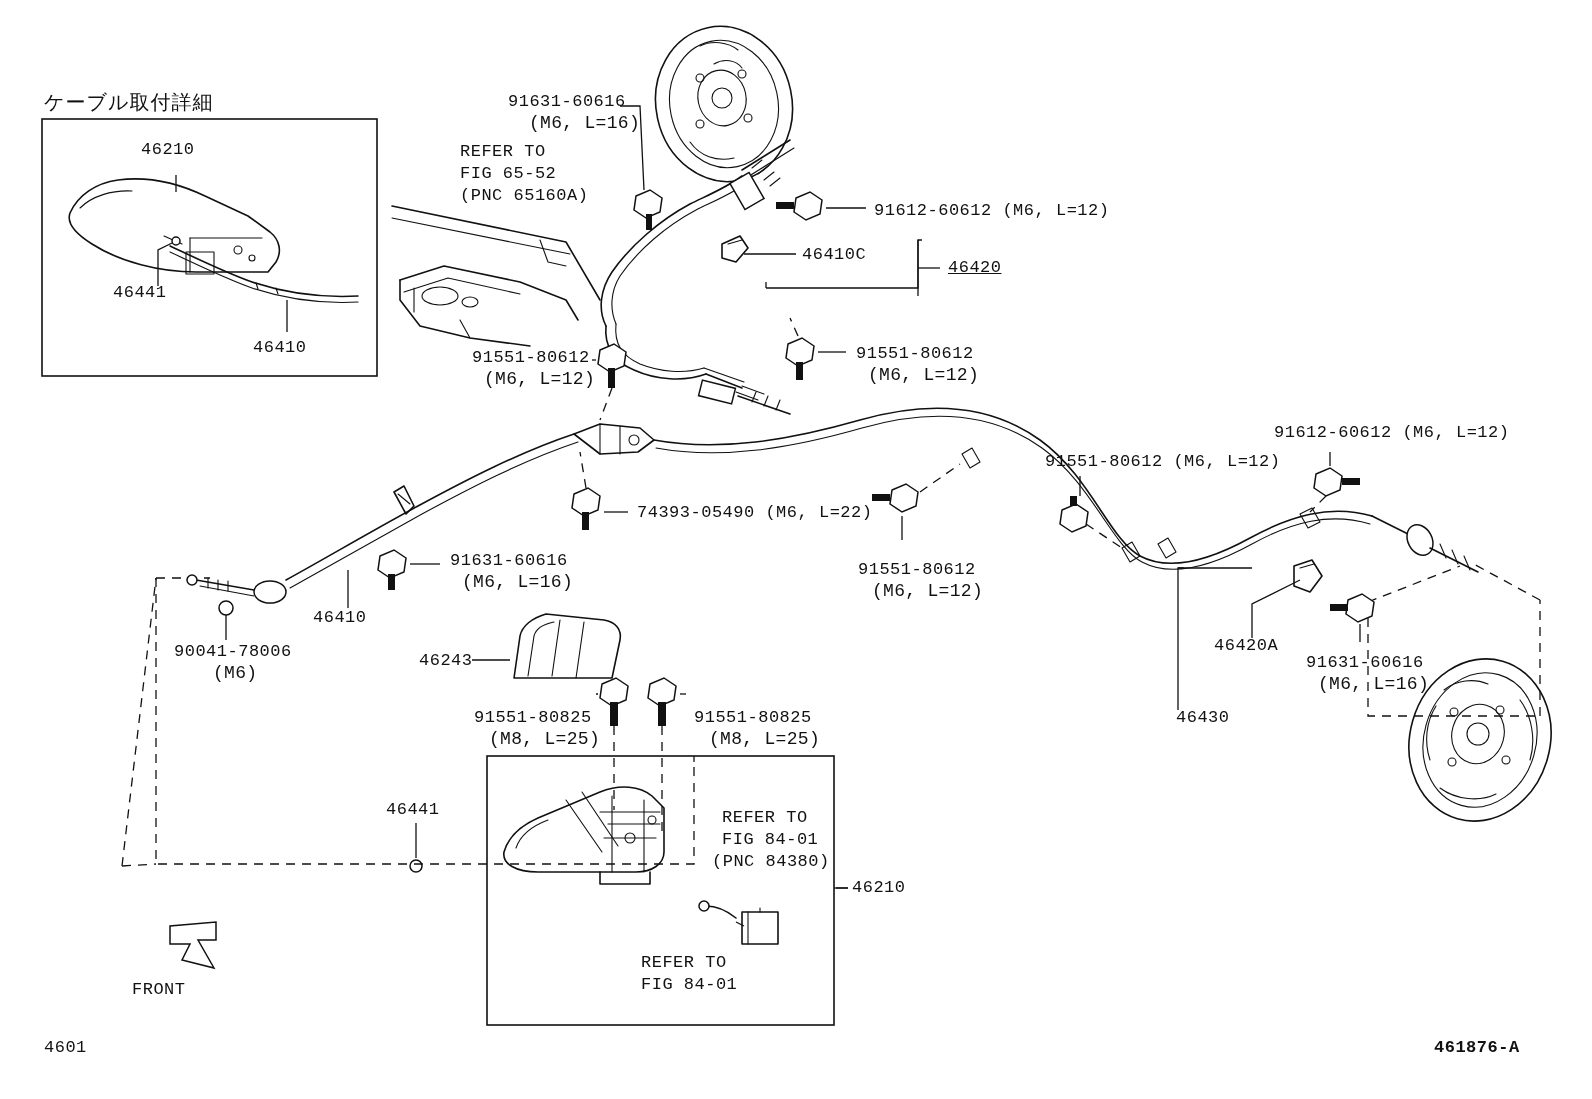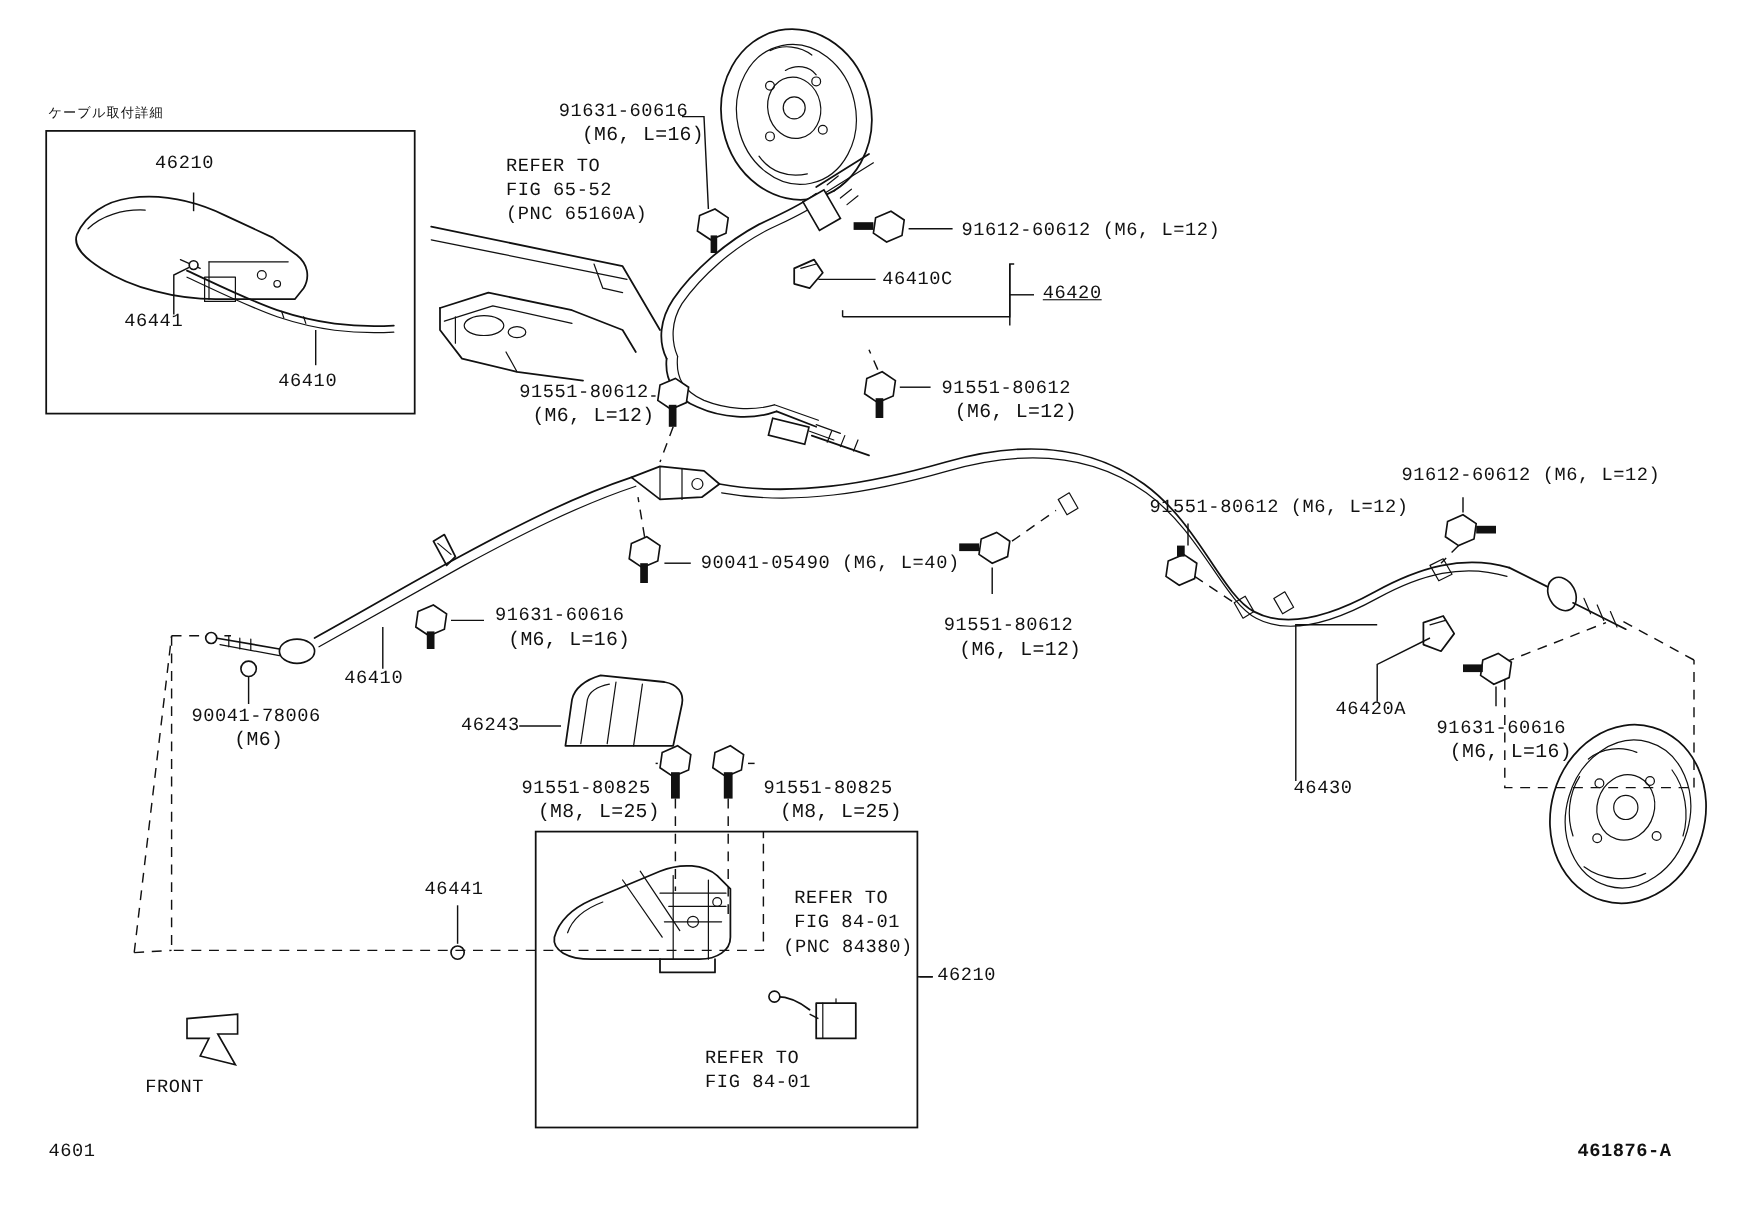--- a/index.html
+++ b/index.html
@@ -24,21 +24,21 @@
     letter-spacing: 0.5px;
     color: #111111;
     white-space: pre;
   }
   .lbl.small {
     font-size: 18px;
     letter-spacing: 0.3px;
   }
   .lbl.jp {
     font-family: "DejaVu Sans", sans-serif;
-    font-size: 12px;
+    font-size: 20px;
     letter-spacing: 1px;
   }
   svg.layer {
     position: absolute;
     left: 0;
     top: 0;
     width: 1592px;
     height: 1099px;
   }
   .stroke {
@@ -390,21 +390,21 @@
 
   <div class="lbl" style="left:472px; top:348px;">91551-80612</div>
   <div class="lbl small" style="left:484px; top:369px;">(M6, L=12)</div>
 
   <div class="lbl" style="left:856px; top:344px;">91551-80612</div>
   <div class="lbl small" style="left:868px; top:365px;">(M6, L=12)</div>
 
   <div class="lbl" style="left:1021px; top:452px;margin-left:24px;">91551-80612 (M6, L=12)</div>
   <div class="lbl" style="left:1274px; top:423px;">91612-60612 (M6, L=12)</div>
 
-  <div class="lbl" style="left:637px; top:503px;">90041-05490 (M6, L=40)</div>
+  <div class="lbl" style="left:637px; top:503px;">74393-05490 (M6, L=22)</div>
 
   <div class="lbl" style="left:450px; top:551px;">91631-60616</div>
   <div class="lbl small" style="left:462px; top:572px;">(M6, L=16)</div>
 
   <div class="lbl" style="left:313px; top:608px;">46410</div>
 
   <div class="lbl" style="left:174px; top:642px;">90041-78006</div>
   <div class="lbl small" style="left:213px; top:663px;">(M6)</div>
 
   <div class="lbl" style="left:858px; top:560px;">91551-80612</div>

